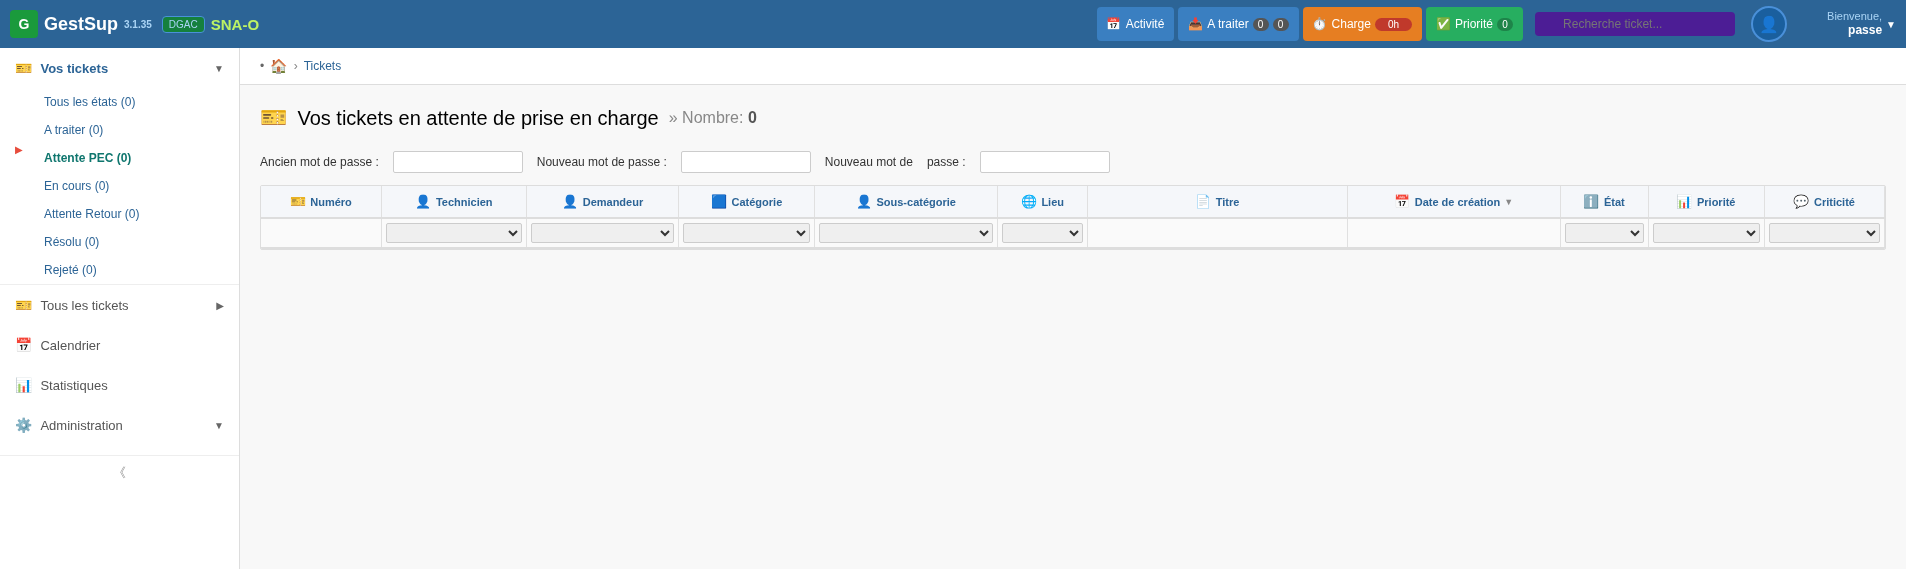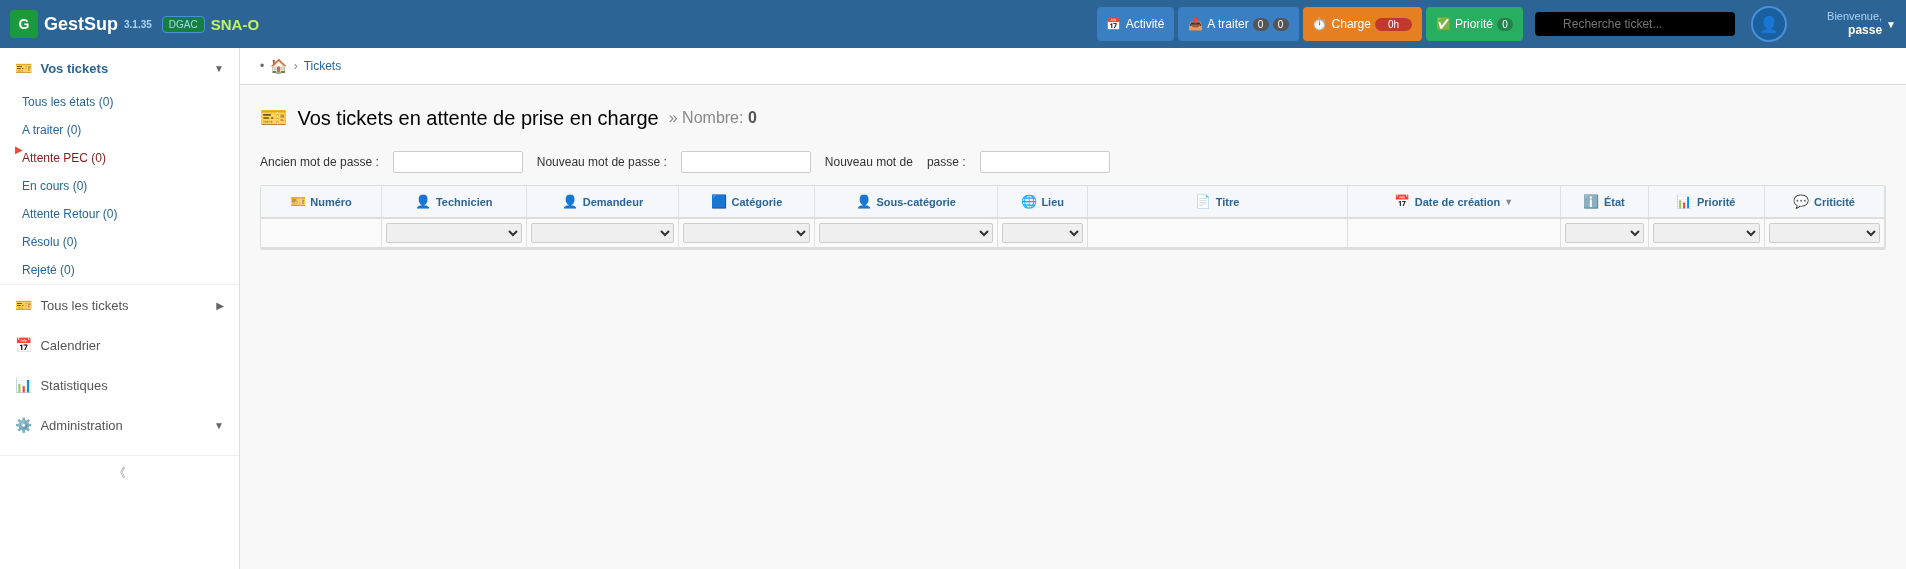--- a/index.html
+++ b/index.html
@@ -82,21 +82,21 @@
       font-size: 10px;
       color: white;
       min-width: 16px;
       text-align: center;
     }
     .nav-btn.charge { background: #e67e22; }
     .nav-btn.charge .time-badge { background: #c0392b; border-radius: 10px; padding: 1px 13px; font-size: 10px; }
     .nav-btn.resolus { background: #27ae60; }
     .nav-btn.resolus .badge { background: #1e8449; }
     .search-box-top {
-      background: #000000;
+      background: #4c1d95;
       border: none;
       border-radius: 4px;
       padding: 5px 10px 5px 28px;
       font-size: 12px;
       width: 200px;
       color: #888;
       position: relative;
       margin-left: 8px;
     }
     .search-wrap {
@@ -164,28 +164,28 @@
       background: white;
     }
     .sidebar-header .icon { margin-right: 8px; font-size: 14px; }
     .sidebar-header .chevron { margin-left: auto; color: #666; font-size: 10px; }
     .sidebar-sub {
       list-style: none;
       padding: 0;
     }
     .sidebar-sub li a {
       display: block;
-      padding: 7px 15px 7px 22px;
+      padding: 7px 15px 7px 44px;
       color: #2c6496;
       text-decoration: none;
       font-size: 12px;
     }
     .sidebar-sub li.active a {
-      color: #7f1d1d;
-      font-weight: normal;
+      color: #0f766e;
+      font-weight: bold;
     }
     .sidebar-sub li.active::before {
       content: '▶';
       position: absolute;
       left: 15px;
       color: #e74c3c;
       font-size: 10px;
     }
     .sidebar-sub li { position: relative; }
     .sidebar-item-plain {

